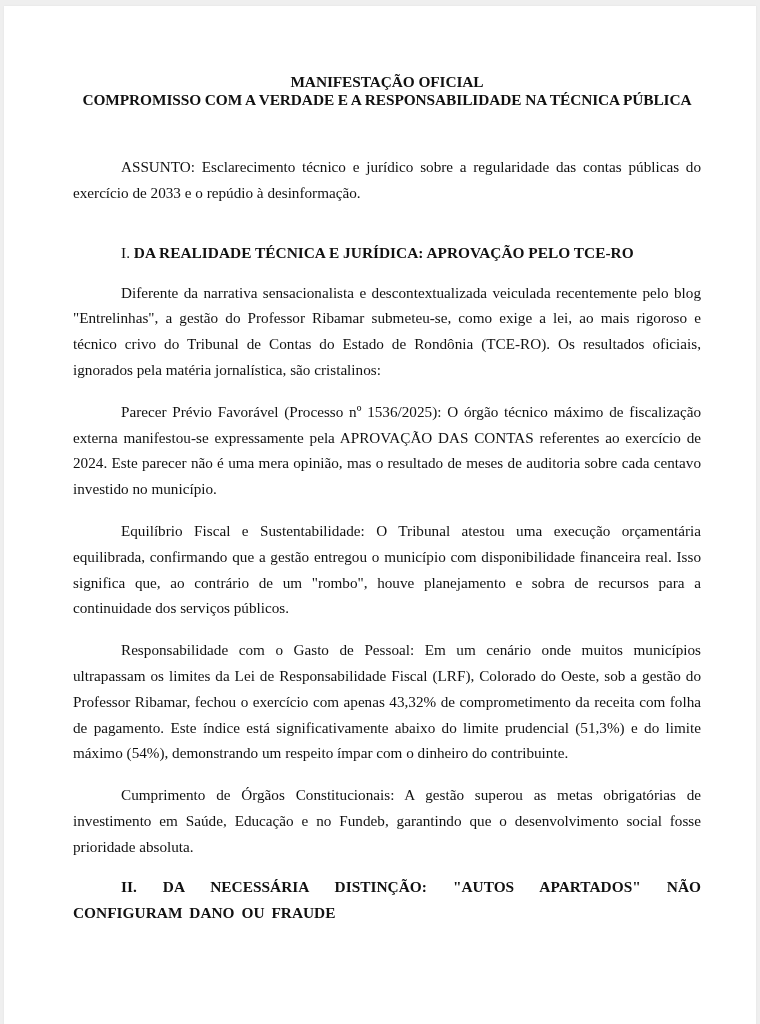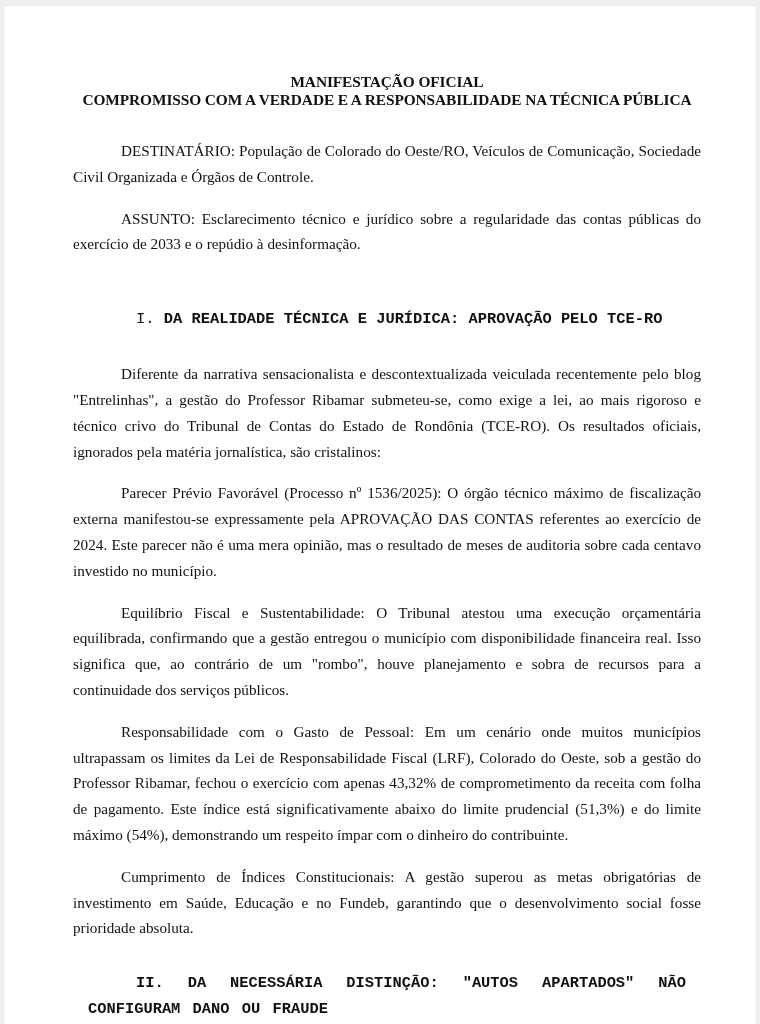--- a/index.html
+++ b/index.html
@@ -46,27 +46,26 @@
     p.body {
       margin: 0;
       text-align: justify;
       text-indent: 48px;
       line-height: 25.8px;
     }
     .gap-after-title { height: 29px; }
     .gap-p { height: 16px; }
     .gap-section { height: 30px; }
     h2.section {
-      margin: 15px;
+      margin: 0;
       font-size: 15.4px;
       line-height: 26px;
       font-weight: bold;
       text-indent: 48px;
       text-align: justify;
-      font-family: Liberation Mono, monospace;
     }
     h2.section .numeral-light { font-weight: normal; }
     h2.section.two {
       text-align: justify;
       text-align-last: left;
       word-spacing: 3px;
     }
   </style>
 </head>
 <body>
@@ -74,21 +73,20 @@
 <div class="page">
   <div class="content">
 
     <div class="title-block">
       <span class="title-line">MANIFESTAÇÃO OFICIAL</span>
       <span class="title-line">COMPROMISSO COM A VERDADE E A RESPONSABILIDADE NA TÉCNICA PÚBLICA</span>
     </div>
 
     <div class="gap-after-title"></div>
 
-    <p class="body">DESTINATÁRIO: População de Colorado do Oeste/RO, Veículos de Comunicação, Sociedade Civil Organizada e Órgãos de Controle.</p>
 
     <div class="gap-p"></div>
 
     <p class="body">ASSUNTO: Esclarecimento técnico e jurídico sobre a regularidade das contas públicas do exercício de 2033 e o repúdio à desinformação.</p>
 
     <div class="gap-section" style="height:34px"></div>
 
     <h2 class="section"><span class="numeral-light">I.</span> <span>DA REALIDADE TÉCNICA E JURÍDICA: APROVAÇÃO PELO TCE-RO</span></h2>
 
     <div class="gap-p" style="height:14px"></div>
@@ -102,20 +100,20 @@
     <div class="gap-p"></div>
 
     <p class="body">Equilíbrio Fiscal e Sustentabilidade: O Tribunal atestou uma execução orçamentária equilibrada, confirmando que a gestão entregou o município com disponibilidade financeira real. Isso significa que, ao contrário de um "rombo", houve planejamento e sobra de recursos para a continuidade dos serviços públicos.</p>
 
     <div class="gap-p"></div>
 
     <p class="body">Responsabilidade com o Gasto de Pessoal: Em um cenário onde muitos municípios ultrapassam os limites da Lei de Responsabilidade Fiscal (LRF), Colorado do Oeste, sob a gestão do Professor Ribamar, fechou o exercício com apenas 43,32% de comprometimento da receita com folha de pagamento. Este índice está significativamente abaixo do limite prudencial (51,3%) e do limite máximo (54%), demonstrando um respeito ímpar com o dinheiro do contribuinte.</p>
 
     <div class="gap-p"></div>
 
-    <p class="body">Cumprimento de Índices Constitucionais: A gestão superou as metas obrigatórias de investimento em Saúde, Educação e no Fundeb, garantindo que o desenvolvimento social fosse prioridade absoluta.</p>
+    <p class="body">Cumprimento de Órgãos Constitucionais: A gestão superou as metas obrigatórias de investimento em Saúde, Educação e no Fundeb, garantindo que o desenvolvimento social fosse prioridade absoluta.</p>
 
     <div class="gap-p" style="height:14px"></div>
 
     <h2 class="section two"><span>II.</span> <span>DA NECESSÁRIA DISTINÇÃO: "AUTOS APARTADOS" NÃO CONFIGURAM DANO OU FRAUDE</span></h2>
 
   </div>
 </div>
 
 </body></html>

